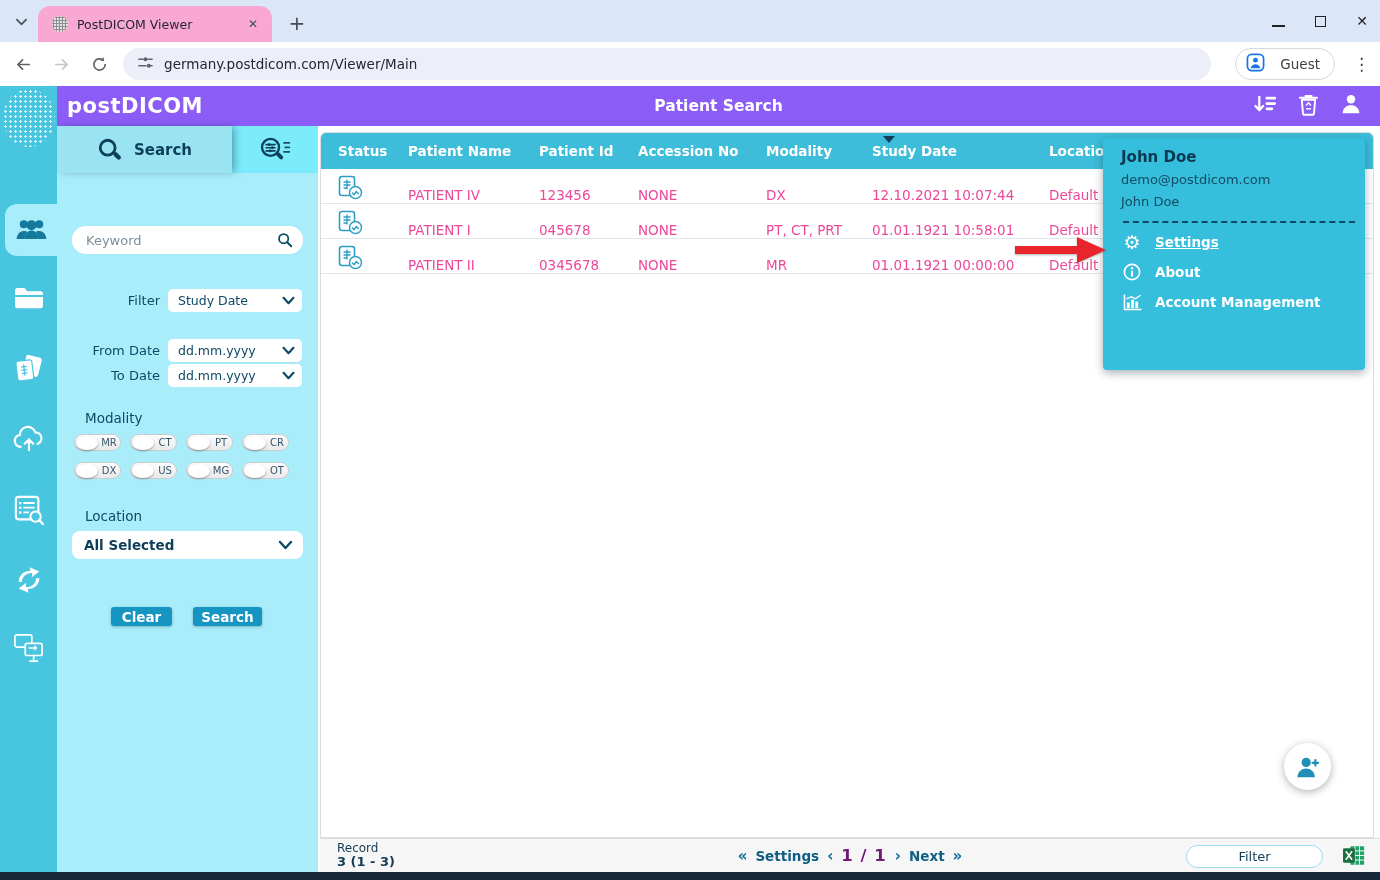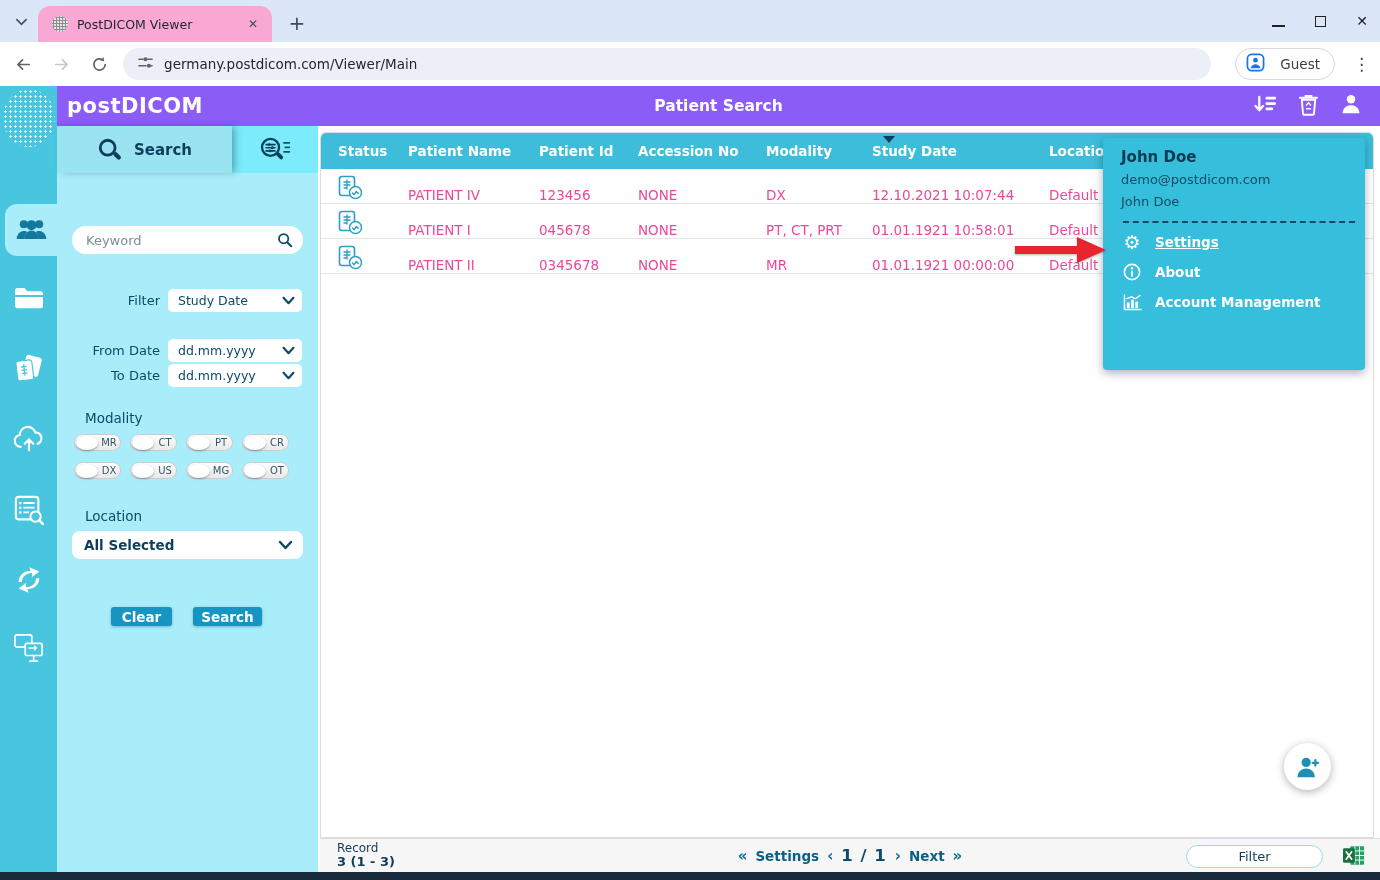--- a/index.html
+++ b/index.html
@@ -73,21 +73,21 @@
   .sort-tri { position:absolute; left:562px; top:3px; width:0; height:0; border-left:6px solid transparent; border-right:6px solid transparent; border-top:7px solid #0d3f5b; }
 
   
   .footer { position:absolute; left:320px; top:752px; width:1060px; height:34px; background:#f6f6f6; border-top:1px solid #dcdcdc; display:flex; align-items:center; }
   .rec { position:absolute; left:17px; top:2px; color:#123c55; }
   .rec-label { font-size:12px; display:block; }
   .rec-count { font-size:13px; font-weight:700; display:block; margin-top:-1px; }
   .pager { position:absolute; left:0; right:0; display:flex; align-items:center; justify-content:center; gap:8px; color:#0f5e84; }
   .pg-chev { font-weight:700; font-size:15px; color:#0f6d99; }
   .pg-label { font-size:13.5px; font-weight:600; }
-  .pg-page { font-size:16.5px; font-weight:700; color:#0c4a6e; letter-spacing:1px; }
+  .pg-page { font-size:16.5px; font-weight:700; color:#701a75; letter-spacing:1px; }
   .filter-btn { position:absolute; right:57px; top:6px; width:137px; height:23px; background:#fff; border:1px solid #9adcee; border-radius:12px; color:#123c55; font-size:13px; font-family:inherit; }
   .excel-ic { position:absolute; right:15px; top:6px; }
 
   .bottom-strip { position:absolute; left:0; top:786px; width:1380px; height:8px; background:#17293b; }
 
   
   .user-menu { position:absolute; left:1103px; top:52px; width:262px; height:232px; background:#36bedd; border-radius:4px; box-shadow:0 3px 10px rgba(0,30,50,.35); z-index:5; padding:8px 0 0 18px; }
   .um-name { font-size:15px; font-weight:700; color:#0c3950; margin-top:2px; }
   .um-email { font-size:13px; color:#144d63; margin-top:6px; }
   .um-user { font-size:13px; color:#144d63; margin-top:7px; }

